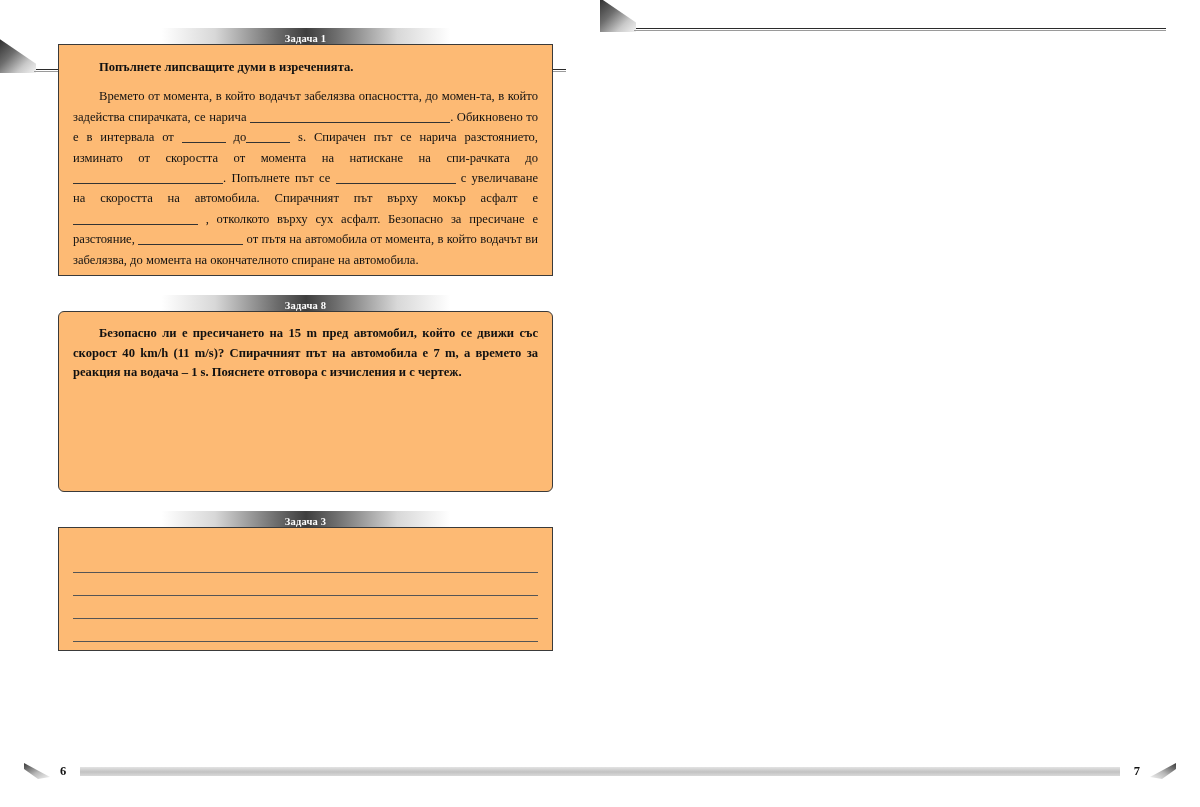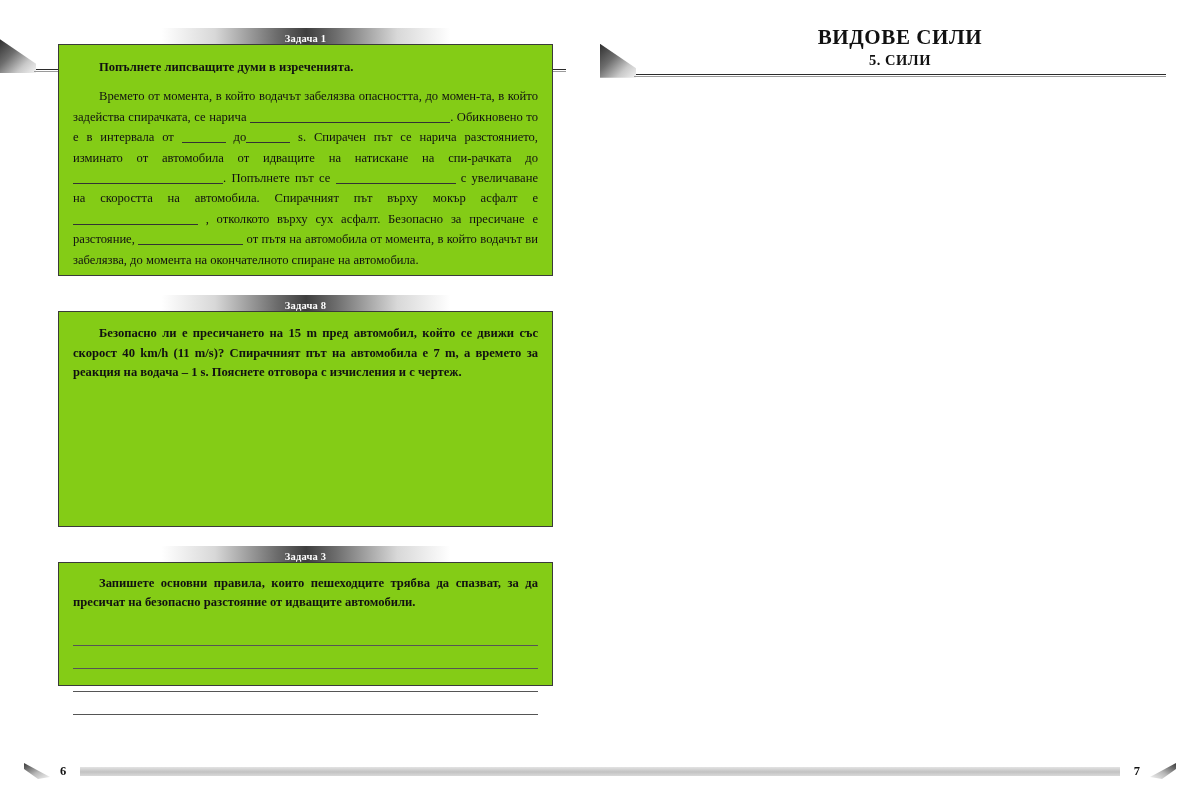--- a/index.html
+++ b/index.html
@@ -45,21 +45,21 @@
   .task-banner {
     position:relative; height:16px; margin:0 auto;
     background:linear-gradient(90deg,#ffffff 0%,#ffffff 12%,#d8d8d8 26%,#6e6e6e 42%,#3e3e3e 50%,#6e6e6e 58%,#d8d8d8 74%,#ffffff 88%,#ffffff 100%);
     text-align:center;
   }
   .task-banner span {
     font-size:10.5px; font-weight:bold; color:#ffffff; line-height:16px;
     letter-spacing:.2px; display:inline-block;
   }
   .task-box {
-    border:1.1px solid #3a3a3a; background:#84cc16;
+    border:1.1px solid #3a3a3a; background:#fdba74;
     padding:10px 14px 10px 14px;
   }
 
   
   .p { font-size:12.6px; line-height:1.62; text-align:justify; margin:0; }
   .p.ind { text-indent:26px; }
   .bold { font-weight:bold; }
   .blank { display:inline-block; border-bottom:1.1px solid #333; vertical-align:-2px; }
   .ans-lines div {
     border-bottom:1.1px solid #555; height:23px;
@@ -100,47 +100,46 @@
         <div class="task-banner" style="width:380px;">
           <span>Задача 1</span>
         </div>
         <div class="task-box" style="height:232px;padding-top:12px;">
           <p class="p bold" style="text-indent:26px;">Попълнете липсващите думи в изреченията.</p>
           <p class="p ind" style="margin-top:9px;">
             <span>Времето от момента, в който водачът забелязва опасността, до момен-та, в който задейства спирачката, се нарича</span>
             <span class="blank" style="width:200px"></span><span>. Обикновено то е в интервала от</span>
             <span class="blank" style="width:44px"></span>
             <span>до</span><span class="blank" style="width:44px"></span>
-            <span>s. Спирачен път се нарича разстоянието, изминато от автомобила от идващите на натискане на спи-рачката до</span>
+            <span>s. Спирачен път се нарича разстоянието, изминато от скоростта от момента на натискане на спи-рачката до</span>
             <span class="blank" style="width:150px"></span><span>. Попълнете път се</span>
             <span class="blank" style="width:120px"></span>
             <span>с увеличаване на скоростта на автомобила. Спирачният път върху мокър асфалт е</span>
             <span class="blank" style="width:125px"></span>
             <span>, отколкото върху сух асфалт. Безопасно за пресичане е разстояние,</span>
             <span class="blank" style="width:105px"></span>
             <span>от пътя на автомобила от момента, в който водачът ви забелязва, до момента на окончателното спиране на автомобила.</span>
           </p>
         </div>
       </div>
 
       <div style="margin-top:19px;">
         <div class="task-banner" style="width:380px;">
           <span>Задача 8</span>
         </div>
-        <div class="task-box" style="height:216px;padding-top:12px;">
+        <div class="task-box" style="height:181px;padding-top:12px;border-radius:6px;">
           <p class="p bold" style="text-indent:26px;line-height:1.55;">Безопасно ли е пресичането на 15 m пред автомобил, който се движи със скорост 40 km/h (11 m/s)? Спирачният път на автомобила е 7 m, а времето за реакция на водача – 1 s. Пояснете отговора с изчисления и с чертеж.</p>
         </div>
       </div>
 
       <div style="margin-top:19px;">
         <div class="task-banner" style="width:380px;text-align:center;">
           <span>Задача 3</span>
         </div>
         <div class="task-box" style="height:124px;padding-top:11px;">
-          <p class="p bold" style="text-indent:26px;line-height:1.52;">Запишете основни правила, които пешеходците трябва да спазват, за да пресичат на безопасно разстояние от идващите автомобили.</p>
           <div class="ans-lines" style="margin-top:11px;">
             <div></div>
             <div></div>
             <div></div>
             <div></div>
           </div>
         </div>
       </div>
     </div>
 
@@ -158,24 +157,20 @@
         </svg>
         <div class="foot-num">6</div>
         <div class="foot-bar" style="flex:1;margin-left:8px;"></div>
       </div>
     </div>
   </div>
 
   <div class="page">
 
     <div class="chapter-head">
-      <div class="chapter-titles">
-        <div class="chap-main" style="font-size:21px;">ВИДОВЕ СИЛИ</div>
-        <div class="chap-sub">5. СИЛИ</div>
-      </div>
       <div class="head-rule">
         <div class="fold"></div>
       </div>
     </div>
 
     <div class="footer" style="left:0;right:24px;bottom:32px;">
       <div style="display:flex;align-items:center;gap:6px;">
         <div class="foot-bar" style="flex:1;margin-right:8px;"></div>
         <div class="foot-num">7</div>
         <svg class="foot-tri" viewBox="0 0 30 16">

